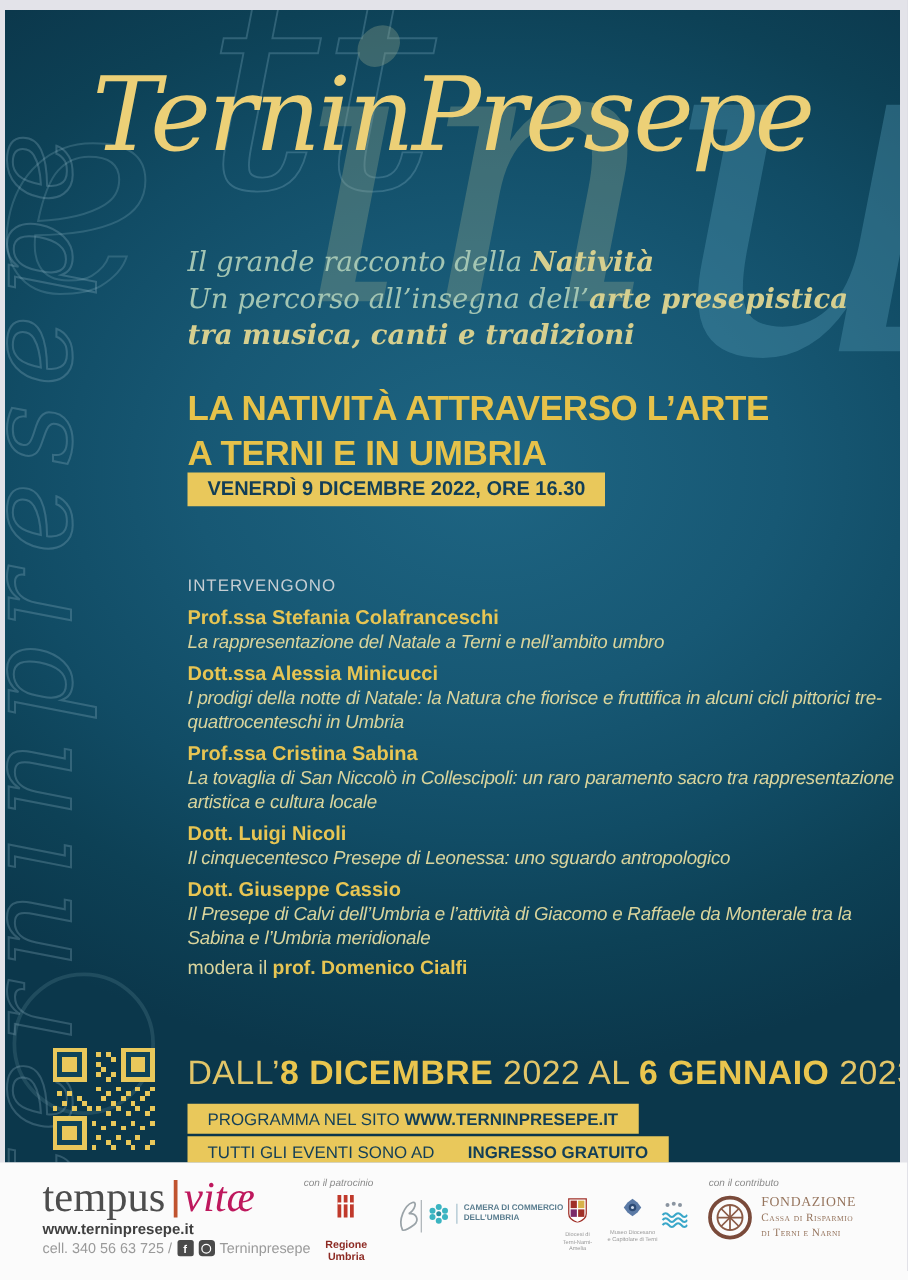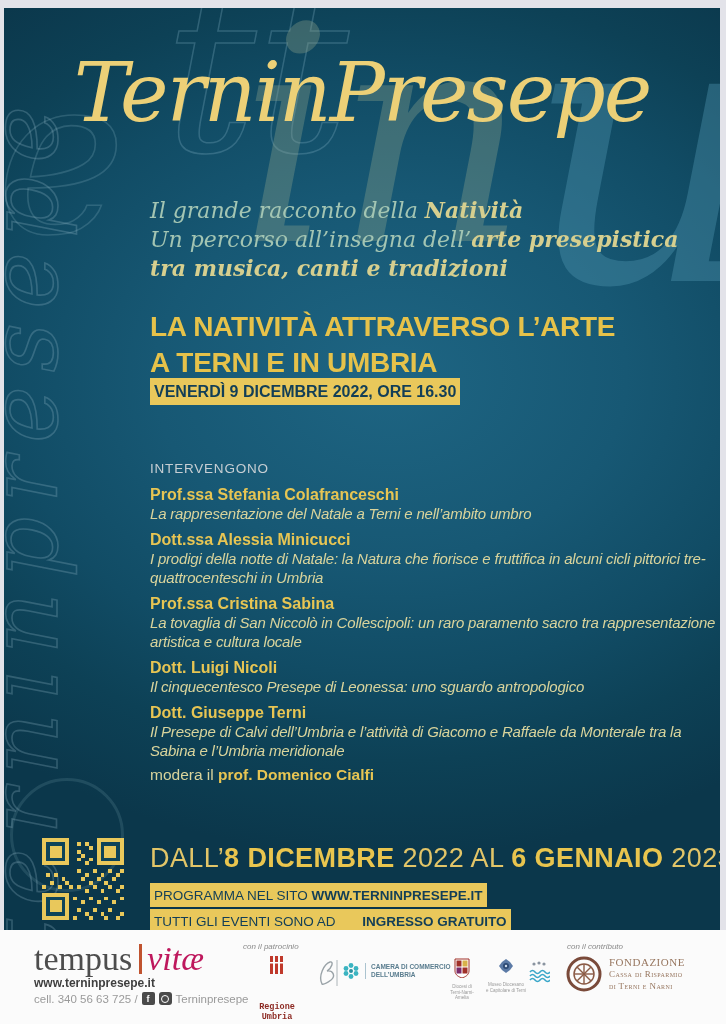--- a/index.html
+++ b/index.html
@@ -18,21 +18,21 @@
   .wm-circle{position:absolute;left:6px;top:770px;width:108px;height:108px;border:3px solid rgba(140,185,200,0.16);border-radius:50%;}
   
   .title{position:absolute;left:0;top:36px;width:100%;text-align:center;font-family:"DejaVu Serif",serif;
     font-style:italic;font-size:82px;line-height:1.2;color:#ecd077;white-space:nowrap;letter-spacing:-2px;}
   .subtitle{position:absolute;left:146px;top:188px;font-family:"DejaVu Serif",serif;font-style:italic;
     font-size:22px;line-height:29px;color:#a3c5b3;}
   .subtitle b{color:#d6cf8f;font-weight:700;}
   
   .headline{position:absolute;left:146px;top:301px;font-size:28px;font-weight:700;color:#e6c24a;
     line-height:36px;letter-spacing:-0.3px;}
-  .badge{display:inline-block;background:#e9c85b;color:#123e57;font-weight:700;padding:5px 4px 4px;}
+  .badge{display:inline-block;background:#e9c85b;color:#123e57;font-weight:700;padding:5px 16px 4px;}
   .badge-date{position:absolute;left:146px;top:370px;font-size:16px;}
   .badge-venue{position:absolute;left:146px;top:411px;font-size:16px;}
   .intervengono{position:absolute;left:146px;top:453px;font-size:13.5px;color:#c6ced3;letter-spacing:0.8px;}
   
   .speakers{position:absolute;left:146px;top:477px;width:572px;}
   .speaker{margin-bottom:7px;}
   .speaker .name{font-size:16px;font-weight:700;color:#e7c553;line-height:19px;}
   .speaker .talk{font-size:15px;font-style:italic;color:#d9d49c;line-height:19px;letter-spacing:-0.2px;}
   .moderator{position:absolute;left:146px;top:758px;font-size:15.5px;color:#d9d49c;}
   .moderator b{color:#e7c553;}
@@ -53,21 +53,21 @@
   .site{position:absolute;left:34px;top:46px;font-size:12px;font-weight:700;color:#3f3f3f;}
   .contact{position:absolute;left:34px;top:62px;font-size:11.5px;color:#9a9a9a;display:flex;align-items:center;gap:4px;}
   .sicon{display:inline-flex;align-items:center;justify-content:center;width:13px;height:13px;border-radius:2px;
     background:#4a4a4a;color:#fff;font-size:9px;font-weight:700;}
   .sicon.ig{border-radius:3px;}
   .sicon.ig i{display:block;width:6px;height:6px;border:1.5px solid #fff;border-radius:50%;}
   .plabel{position:absolute;font-size:8px;font-style:italic;color:#8a8a8a;}
   .lbl-patro{left:243px;top:12px;}
   .lbl-contrib{left:567px;top:12px;}
   .logo{position:absolute;text-align:center;}
-  .logo .cap{font-size:8.5px;font-weight:700;color:#8d2b24;margin-top:20px;font-family:Liberation Mono, monospace;}
+  .logo .cap{font-size:8.5px;font-weight:700;color:#8d2b24;margin-top:7px;}
   .logo .tinycap{font-size:4.5px;color:#9a9a9a;line-height:5.5px;margin-top:2px;font-weight:400;}
   .lg-regione{left:246px;top:26px;width:62px;}
   .lg-sketch{left:316px;top:28px;}
   .lg-camera{left:342px;top:32px;display:flex;align-items:center;gap:5px;text-align:left;}
   .lg-camera .txt{font-size:6.5px;color:#5a7d8f;line-height:8px;border-left:1px solid #aac3cf;padding-left:5px;font-weight:700;}
   .lg-crest1{left:444px;top:28px;width:36px;}
   .lg-crest2{left:486px;top:28px;width:40px;}
   .lg-waves{left:528px;top:30px;}
   .lg-fond{left:566px;top:26px;display:flex;align-items:center;gap:7px;text-align:left;}
   .fond-txt{font-family:"Liberation Serif",serif;color:#97765f;line-height:12px;}
@@ -115,21 +115,21 @@
       </div>
       <div class="speaker">
         <div class="name">Prof.ssa Cristina Sabina</div>
         <div class="talk">La tovaglia di San Niccolò in Collescipoli: un raro paramento sacro tra rappresentazione artistica e cultura locale</div>
       </div>
       <div class="speaker">
         <div class="name">Dott. Luigi Nicoli</div>
         <div class="talk">Il cinquecentesco Presepe di Leonessa: uno sguardo antropologico</div>
       </div>
       <div class="speaker">
-        <div class="name">Dott. Giuseppe Terni</div>
+        <div class="name">Dott. Giuseppe Cassio</div>
         <div class="talk">Il Presepe di Calvi dell’Umbria e l’attività di Giacomo e Raffaele da Monterale tra la Sabina e l’Umbria meridionale</div>
       </div>
     </div>
 
     <div class="moderator">
       <span>modera il </span><b>prof. Domenico Cialfi</b>
     </div>
 
     <svg class="qr" viewBox="0 0 21 21" shape-rendering="crispEdges">
       <g fill="#e9c85b">

